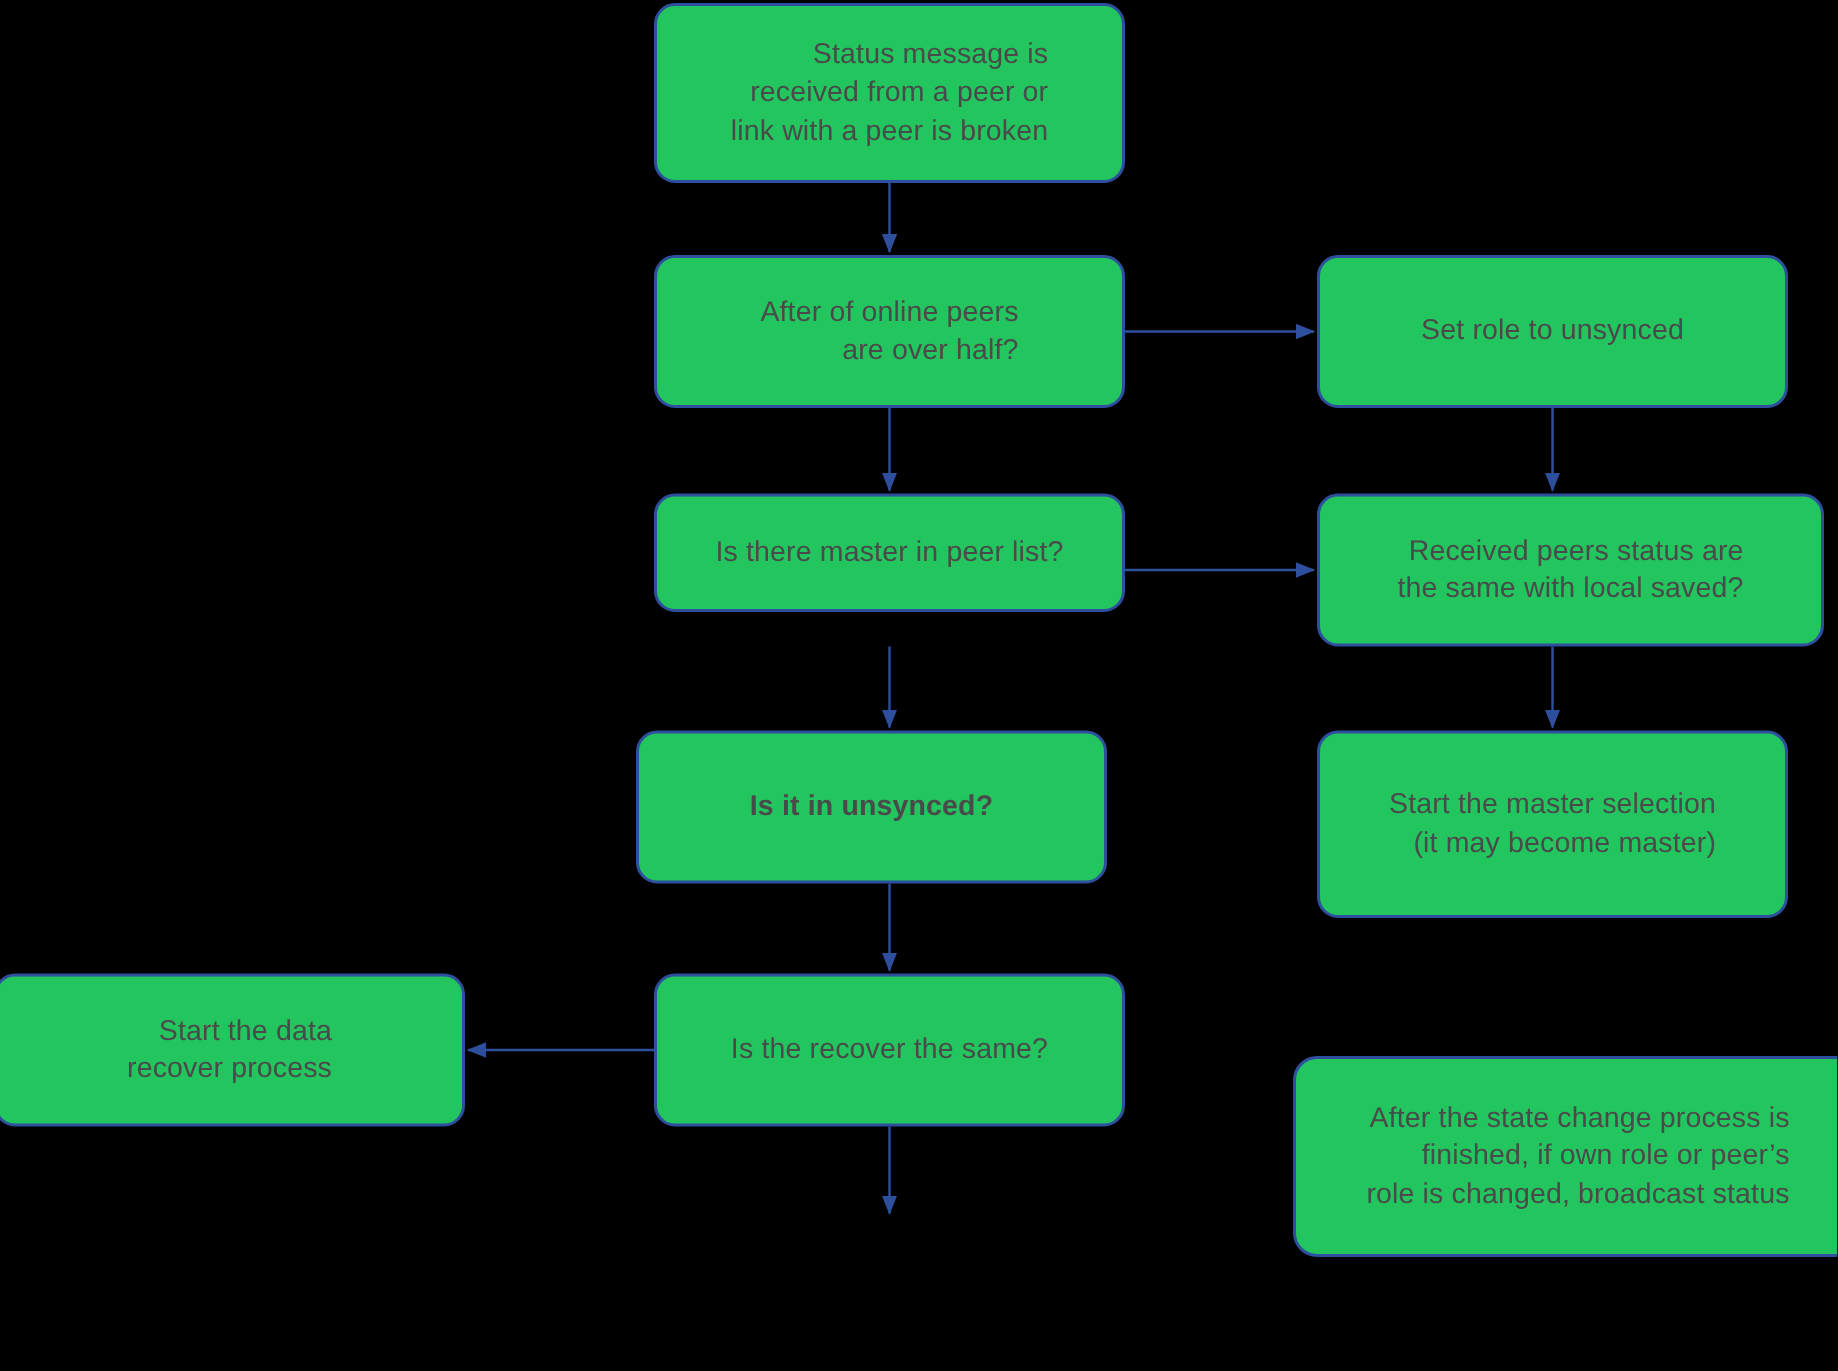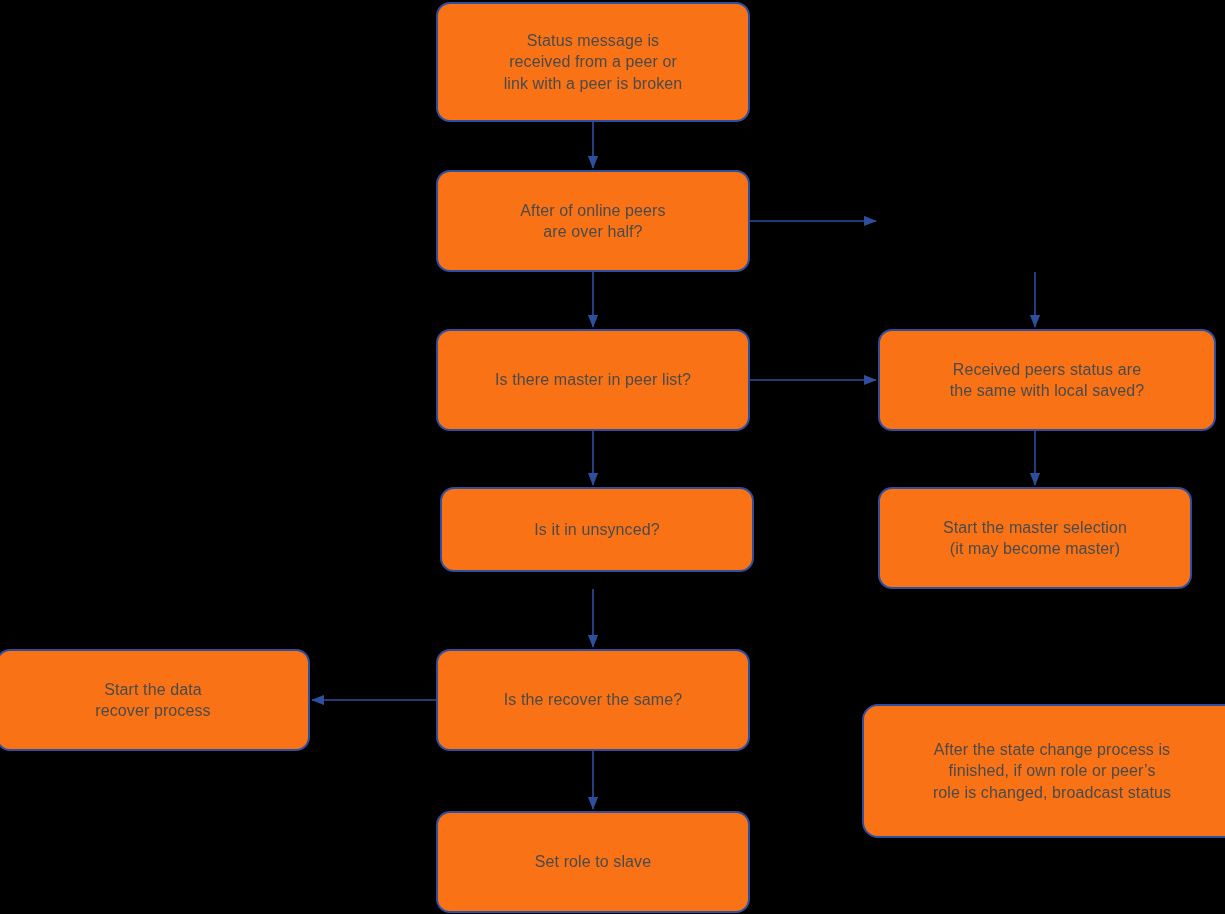--- a/index.html
+++ b/index.html
@@ -13,27 +13,27 @@
     height: 914px;
     background: #000000;
     font-family: "Liberation Sans", sans-serif;
     overflow: hidden;
   }
   .node {
     position: absolute;
     box-sizing: border-box;
     border: 2px solid #2d4f9e;
     border-radius: 14px;
-    background: #f97316;
+    background: #22c55e;
     color: #4a4a4a;
     display: flex;
     align-items: center;
     justify-content: center;
-    text-align: center;
-    font-size: 16px;
+    text-align: right;
+    font-size: 19px;
     line-height: 1.32;
     padding: 6px 10px;
     white-space: pre-line;
     letter-spacing: 0.1px;
   }
   .node.note {
     border-radius: 16px;
     margin-left: 20px;
   }
   svg.edges {
@@ -70,35 +70,35 @@
     </g>
   </svg>
 
   <div class="node" style="left:436px; top:2px; width:314px; height:120px;">Status message is
 received from a peer or
 link with a peer is broken</div>
 
   <div class="node" style="left:436px; top:170px; width:314px; height:102px;">After of online peers
 are over half?</div>
 
+  <div class="node" style="left:878px; top:170px; width:314px; height:102px;">Set role to unsynced</div>
 
-  <div class="node" style="left:436px; top:329px; width:314px; height:102px;">Is there master in peer list?</div>
+  <div class="node" style="left:436px; top:329px; width:314px; height:79px;">Is there master in peer list?</div>
 
   <div class="node" style="left:878px; top:329px; width:338px; height:102px;">Received peers status are
 the same with local saved?</div>
 
-  <div class="node" style="left:440px; top:487px; width:314px; height:85px;">Is it in unsynced?</div>
+  <div class="node" style="left:424px; top:487px; width:314px; height:102px;font-weight:bold;">Is it in unsynced?</div>
 
-  <div class="node" style="left:878px; top:487px; width:314px; height:102px;">Start the master selection
+  <div class="node" style="left:878px; top:487px; width:314px; height:125px;">Start the master selection
 (it may become master)</div>
 
   <div class="node" style="left:436px; top:649px; width:314px; height:102px;">Is the recover the same?</div>
 
   <div class="node" style="left:-4px; top:649px; width:314px; height:102px;">Start the data
 recover process</div>
 
-  <div class="node" style="left:436px; top:811px; width:314px; height:102px;">Set role to slave</div>
 
   <div class="node note" style="left:842px; top:704px; width:380px; height:134px;">After the state change process is
 finished, if own role or peer’s
 role is changed, broadcast status</div>
 
 </div>
 
 </body></html>

